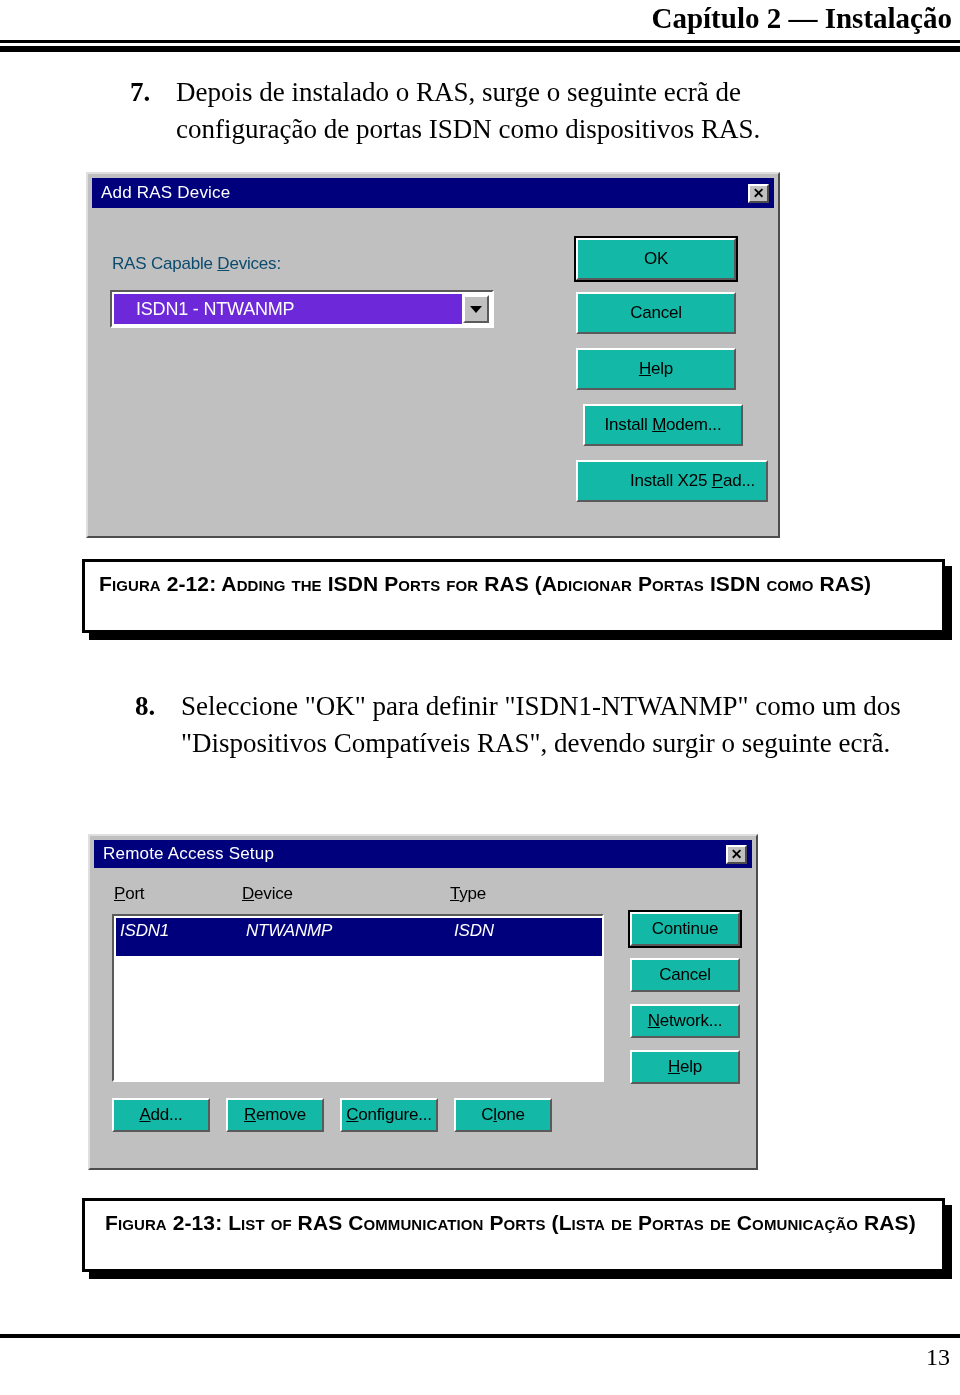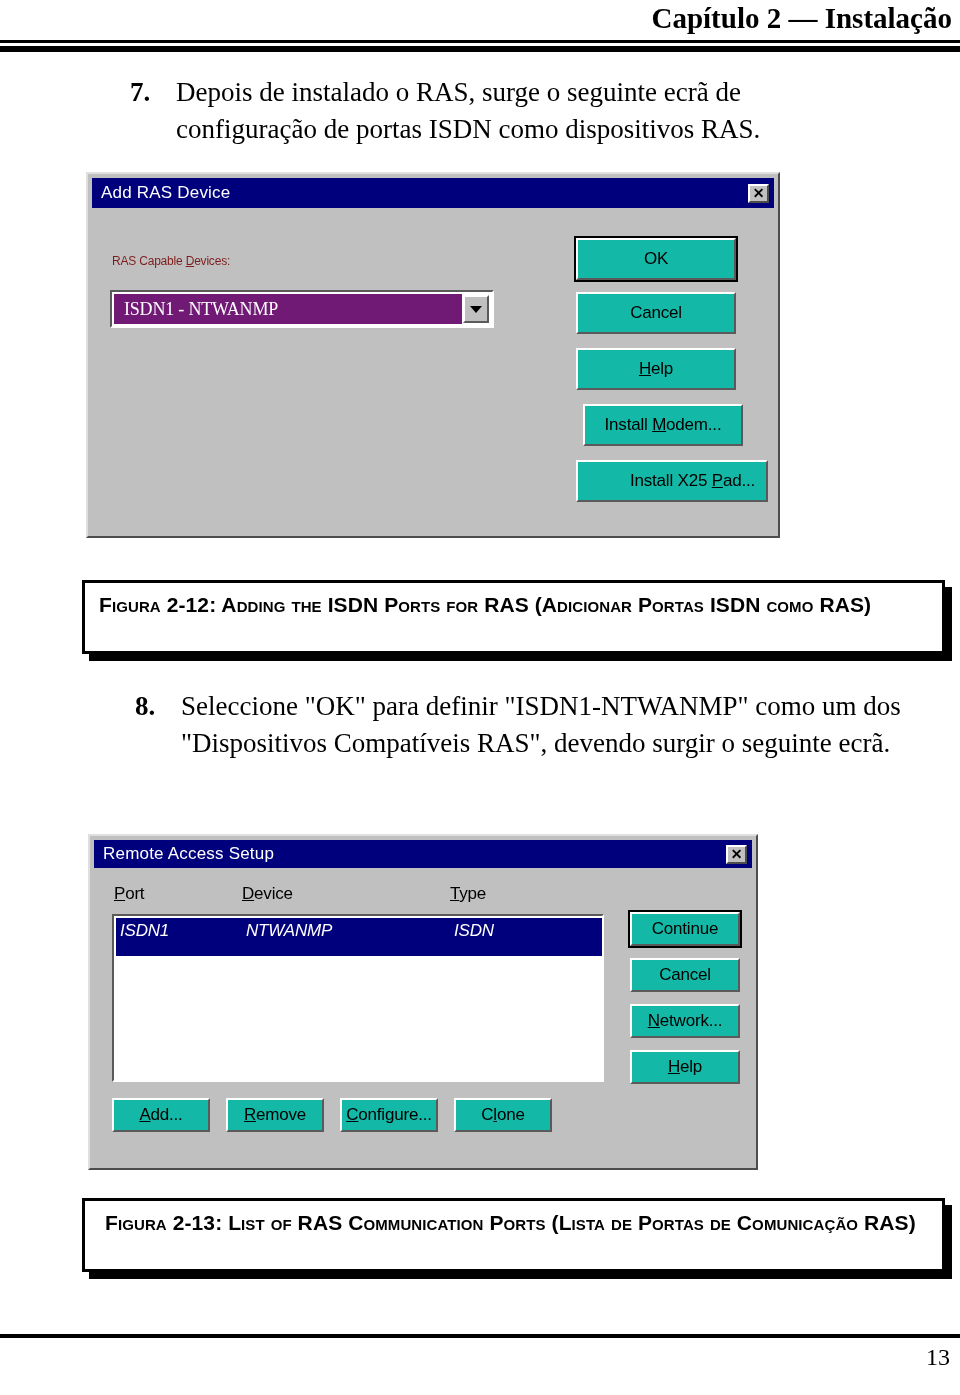--- a/index.html
+++ b/index.html
@@ -150,22 +150,22 @@
   
   .win-btn.default {
     outline: 2px solid #000000;
     outline-offset: 0px;
   }
   .mn { text-decoration: underline; }
 
   .win-label {
     position: absolute;
     font-family: "Liberation Sans", sans-serif;
-    font-size: 12px;
-    color: #7f1d1d;
+    font-size: 17px;
+    color: #0c4a6e;
     white-space: nowrap;
     letter-spacing: -0.2px;
   }
 
   
   .win-sunken {
     position: absolute;
     background: #ffffff;
     border-top: 2px solid #5a5a5a;
     border-left: 2px solid #5a5a5a;
@@ -173,27 +173,27 @@
     border-bottom: 2px solid #ffffff;
     box-sizing: border-box;
   }
 
   .combo-value {
     position: absolute;
     left: 2px;
     top: 2px;
     right: 30px;
     bottom: 2px;
-    background: #701a75;
+    background: #6d28d9;
     color: #ffffff;
-    font-family: Liberation Serif, serif;
+    font-family: Liberation Sans, sans-serif;
     font-size: 18px;
     display: flex;
     align-items: center;
-    padding-left: 10px;
+    padding-left: 22px;
     box-sizing: border-box;
     letter-spacing: -0.2px;
     white-space: nowrap;
   }
   .combo-arrow {
     position: absolute;
     right: 3px;
     top: 3px;
     width: 26px;
     bottom: 3px;
@@ -307,21 +307,21 @@
       <span><span class="mn">H</span>elp</span>
     </div>
   <div class="win-btn" style="left:488px; top:230px; width:160px; height:42px;margin-left:7px;">
       <span>Install <span class="mn">M</span>odem...</span>
     </div>
   <div class="win-btn" style="left:488px; top:286px; width:192px; height:42px;padding-left:41px;">
       <span>Install X25 <span class="mn">P</span>ad...</span>
     </div>
 </div>
 
-<div class="fig-caption" style="left:82px; top:580px; width:863px; height:74px;">
+<div class="fig-caption" style="left:82px; top:559px; width:863px; height:74px;">
   <div class="fig-caption-text">Figura 2-12: Adding the ISDN Ports for RAS (Adicionar Portas ISDN como RAS)</div>
 </div>
 
 <div class="step" id="step-8">
   <div class="step-num">8.</div>
   <div class="step-text">Seleccione "OK" para definir "ISDN1-NTWANMP" como um dos "Dispositivos Compatíveis RAS", devendo surgir o seguinte ecrã.</div>
 </div>
 
 <div class="win-dialog" style="left:88px; top:834px; width:670px; height:336px;">
 

